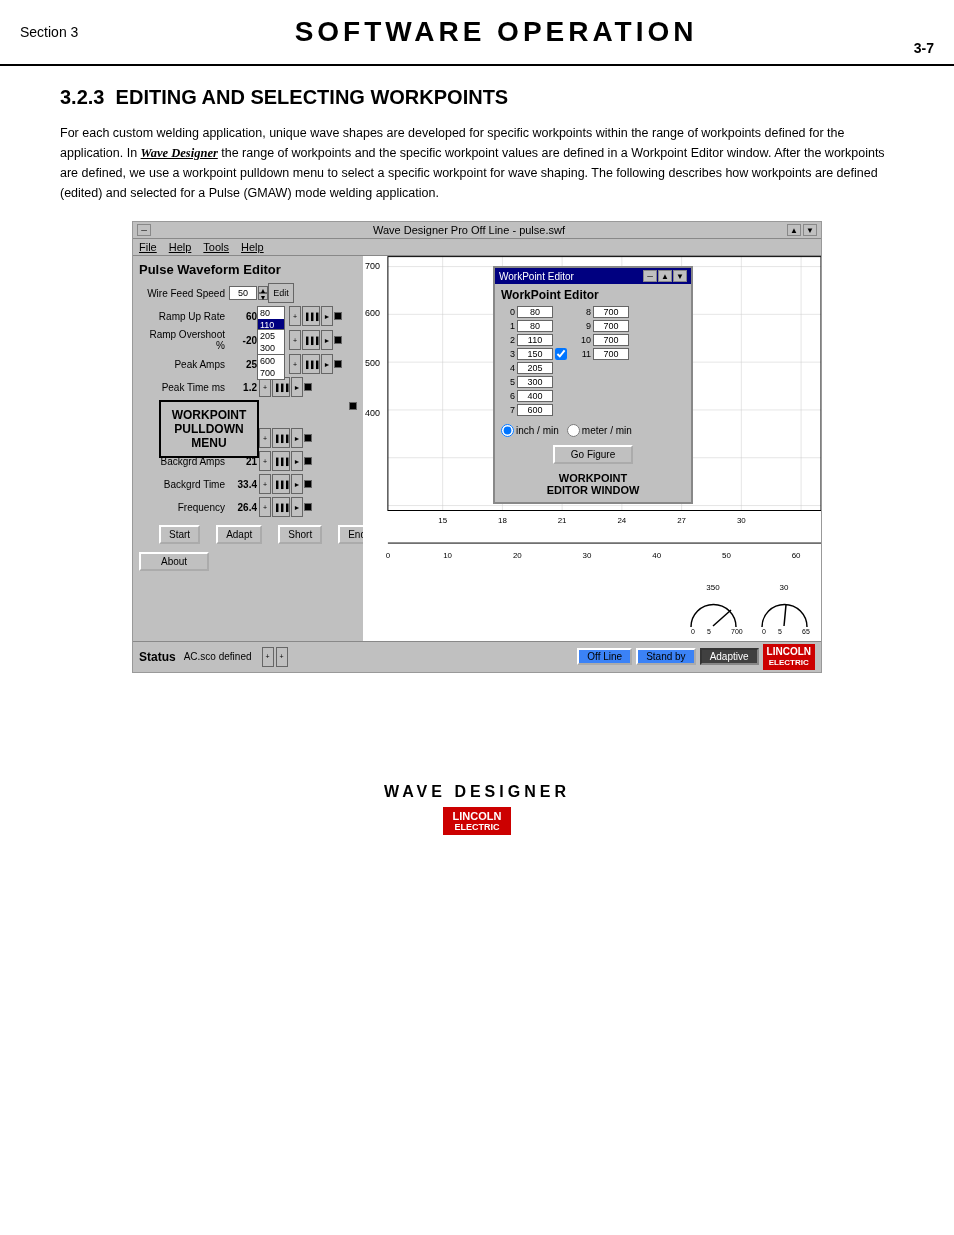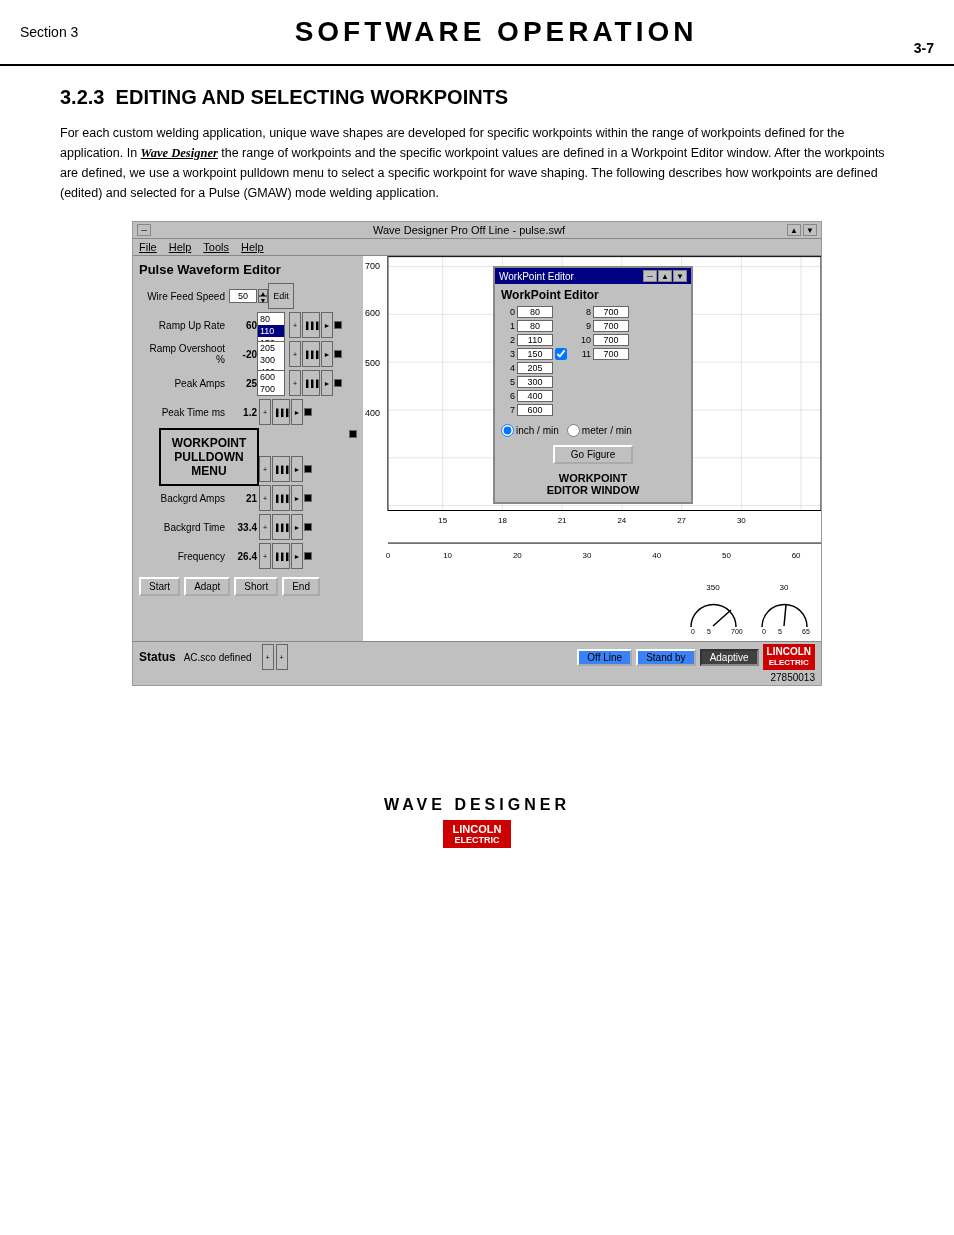--- a/index.html
+++ b/index.html
@@ -174,21 +174,21 @@
       cursor: pointer;
     }
     .param-controls {
       display: flex;
       align-items: center;
       margin-left: 2px;
       gap: 1px;
     }
     .ctrl-btn {
       width: 12px;
-      height: 26px;
+      height: 20px;
       background: #c0c0c0;
       border: 1px solid #666;
       font-size: 7px;
       text-align: center;
       cursor: pointer;
       display: flex;
       align-items: center;
       justify-content: center;
     }
 
@@ -202,22 +202,23 @@
       padding: 6px 10px;
       font-size: 12px;
       font-weight: bold;
       z-index: 10;
       text-align: center;
     }
 
     
     .action-buttons {
       display: flex;
-      gap: 4px;
+      gap: 16px;
       margin-top: 8px;
+      margin-left: 20px;
     }
     .action-btn {
       padding: 2px 8px;
       background: #c0c0c0;
       border: 2px outset #fff;
       font-size: 10px;
       cursor: pointer;
     }
     .about-btn {
       padding: 2px 20px;
@@ -596,20 +597,23 @@
             <div class="ctrl-btn">►</div>
             <div class="ctrl-btn" style="background:#000;width:8px;height:8px;"></div>
           </div>
         </div>
 
         <div class="action-buttons">
           <button class="action-btn">Start</button>
           <button class="action-btn">Adapt</button>
           <button class="action-btn">Short</button>
           <button class="action-btn">End</button>
+        </div>
+        <div style="margin-top:4px;">
+          <button class="about-btn">About</button>
         </div>
       </div>
 
       <div class="right-panel">
 
         <svg class="grid-svg" viewBox="0 0 460 280" xmlns="http://www.w3.org/2000/svg" style="background:#fff;">
 
           <text x="2" y="12" font-size="9" fill="#000">700</text>
           <text x="2" y="60" font-size="9" fill="#000">600</text>
           <text x="2" y="110" font-size="9" fill="#000">500</text>
@@ -775,21 +779,20 @@
         <button class="status-btn">Off Line</button>
         <button class="status-btn">Stand by</button>
         <button class="status-btn active">Adaptive</button>
         <div class="lincoln-logo">
           <span style="font-size:10px;font-weight:bold;">LINCOLN</span>
           <span style="font-size:8px;">ELECTRIC</span>
         </div>
       </div>
     </div>
 
-    <div class="doc-number">27850013</div>
 
   </div>
 
 </div>
 
 <div class="page-footer">
   <div class="footer-title">WAVE  DESIGNER</div>
   <div class="footer-logo">
     <div>LINCOLN</div>
     <div class="logo-sub">ELECTRIC</div>

